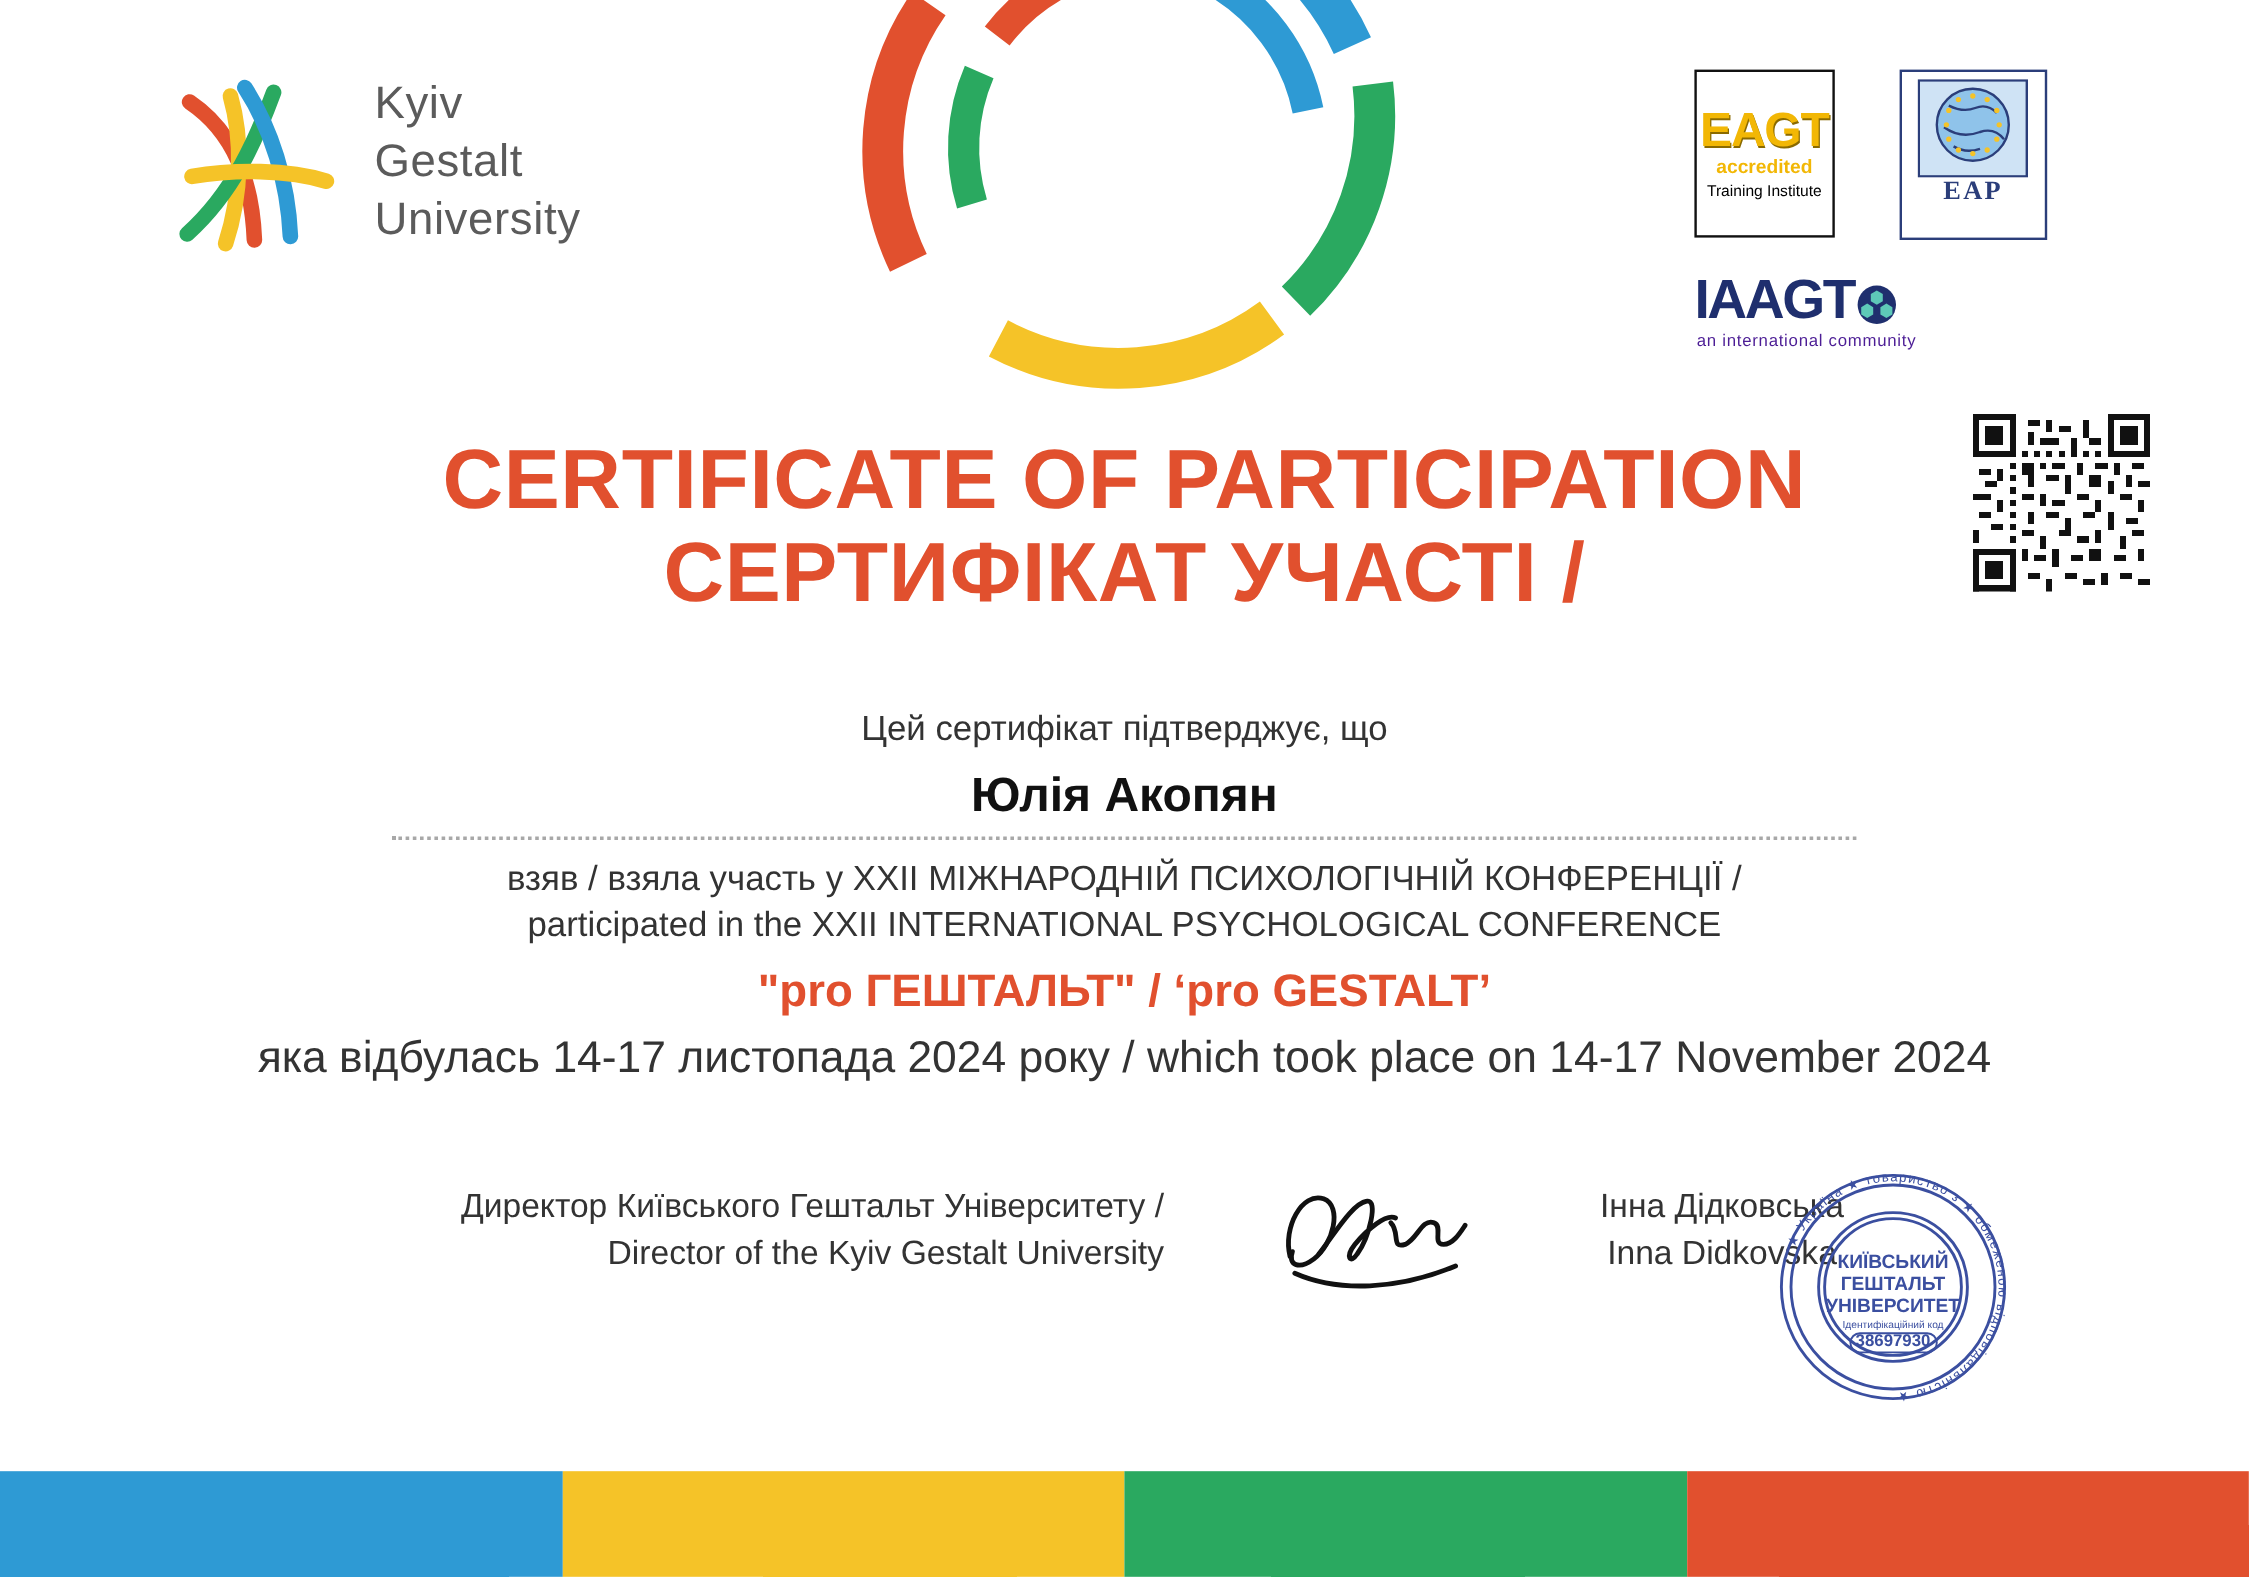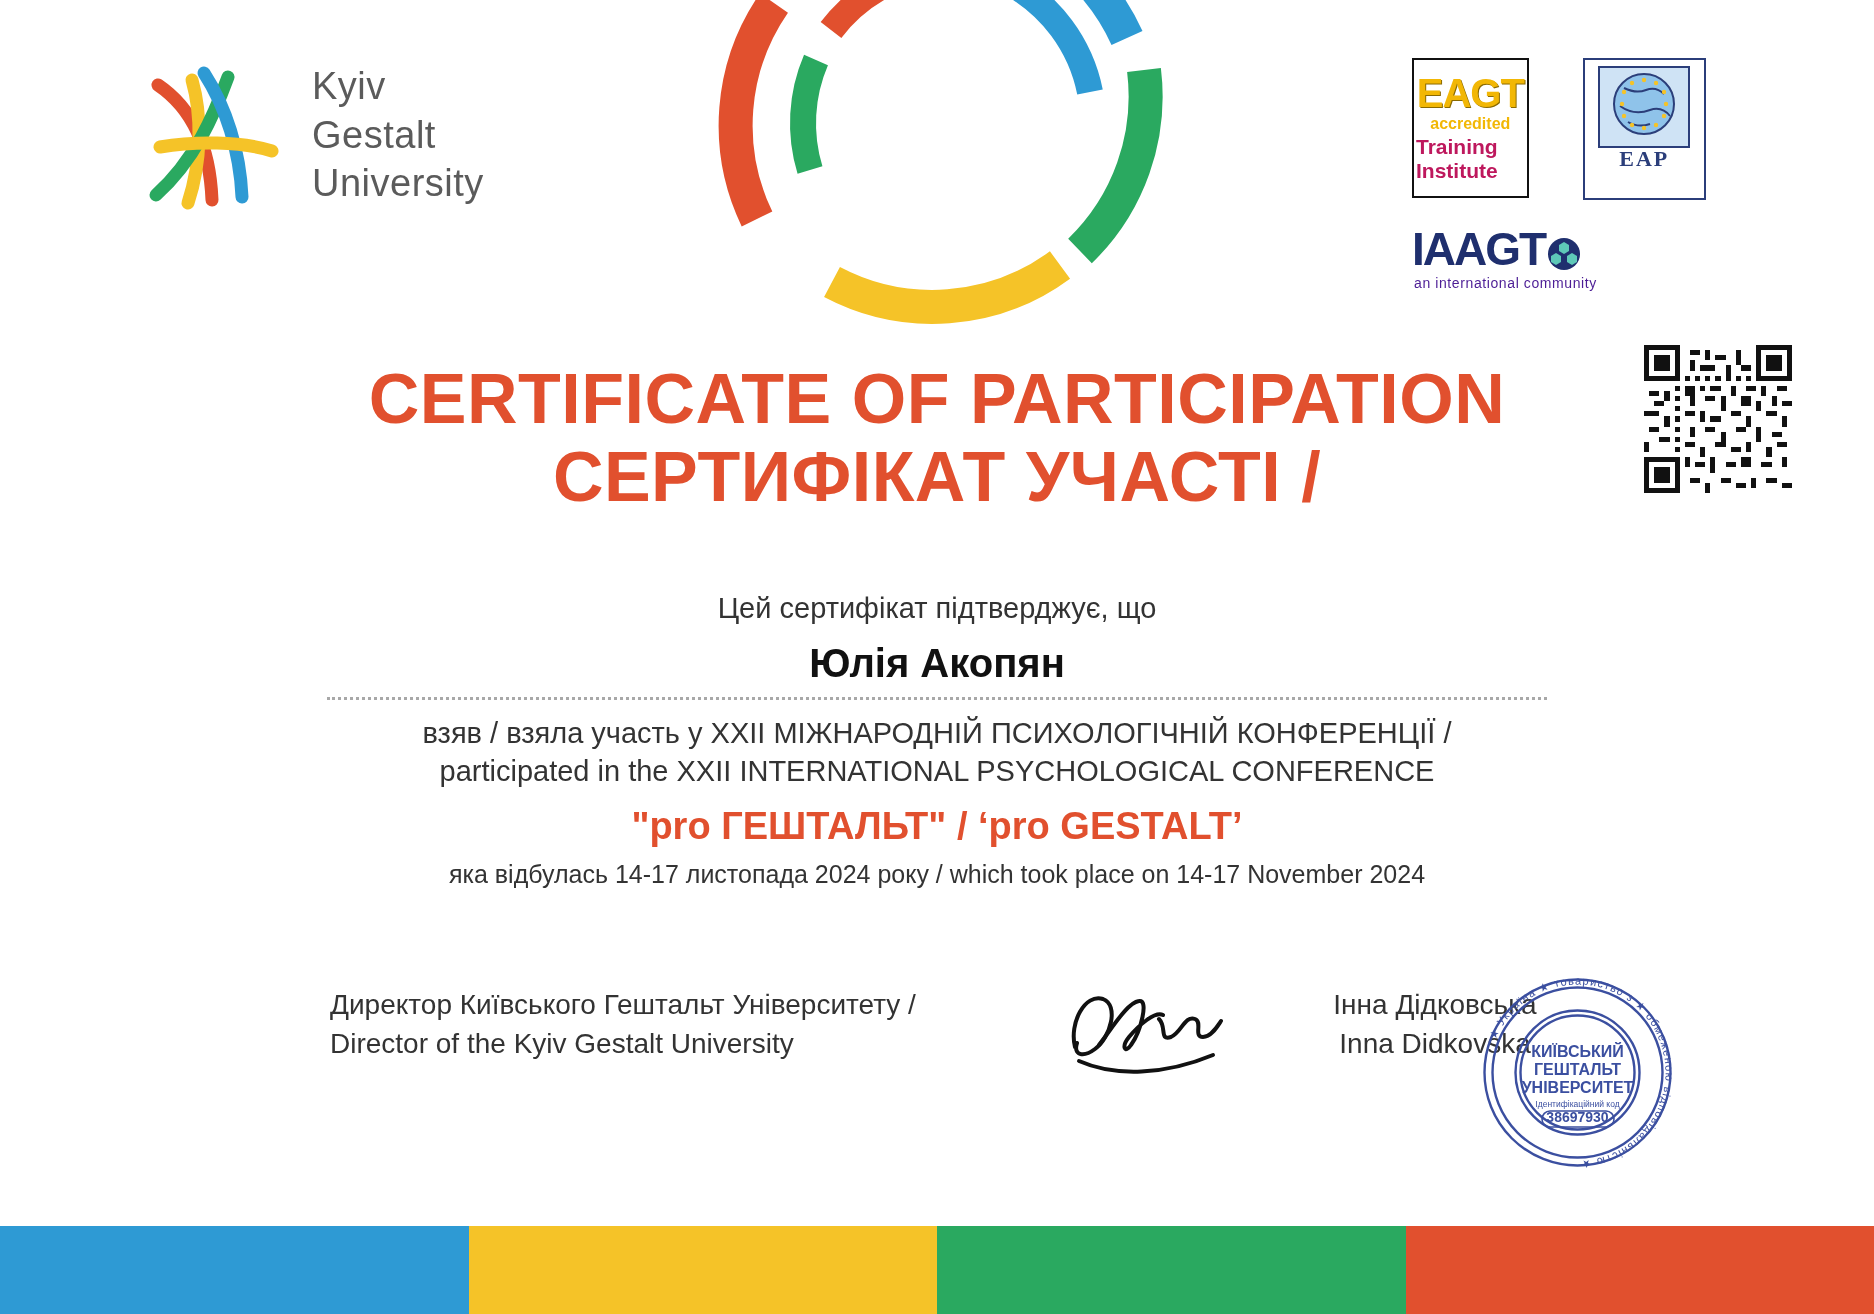--- a/index.html
+++ b/index.html
@@ -92,23 +92,23 @@
     text-shadow: 1px 1px 0 #8a6a00;
   }
   .eagt-sub1 {
     font-weight: bold;
     font-size: 16px;
     color: #f2b705;
     line-height: 1.15;
     margin-top: 2px;
   }
   .eagt-sub2 {
-    font-weight: bold;
-    font-size: 21px;
-    color: #be185d;
+    font-weight: normal;
+    font-size: 13px;
+    color: #000000;
     line-height: 1.15;
     margin-top: 2px;
   }
   .eap-box {
     width: 136px;
     height: 142px;
     border: 2px solid #2b3e7a;
     box-sizing: border-box;
     background: #ffffff;
     position: relative;
@@ -218,38 +218,38 @@
     line-height: 1.32;
   }
   .conf-name {
     font-size: 38px;
     font-weight: bold;
     color: #e1502e;
     margin-top: 14px;
     margin-bottom: 12px;
   }
   .conf-date {
-    font-size: 25px;
+    font-size: 37px;
     color: #333333;
   }
 
   
   .sign-row {
     position: absolute;
     top: 985px;
     left: 0;
     width: 1874px;
     height: 160px;
   }
   .director {
     position: absolute;
     left: 330px;
     top: 0;
     width: 640px;
-    text-align: left;
+    text-align: right;
     font-size: 28px;
     line-height: 1.4;
     color: #333333;
   }
   .signature {
     position: absolute;
     left: 1055px;
     top: -10px;
     width: 200px;
     height: 130px;

